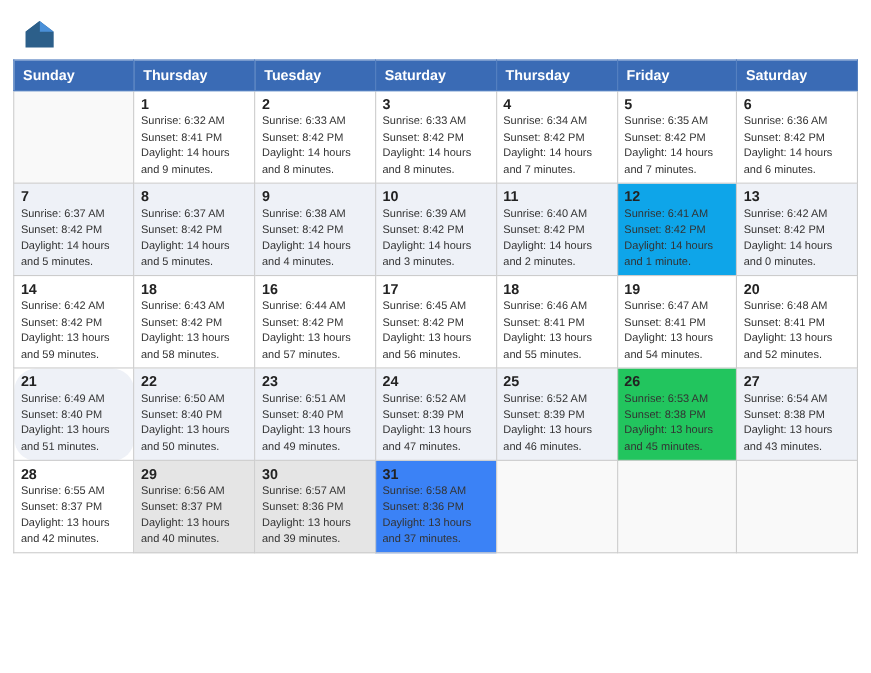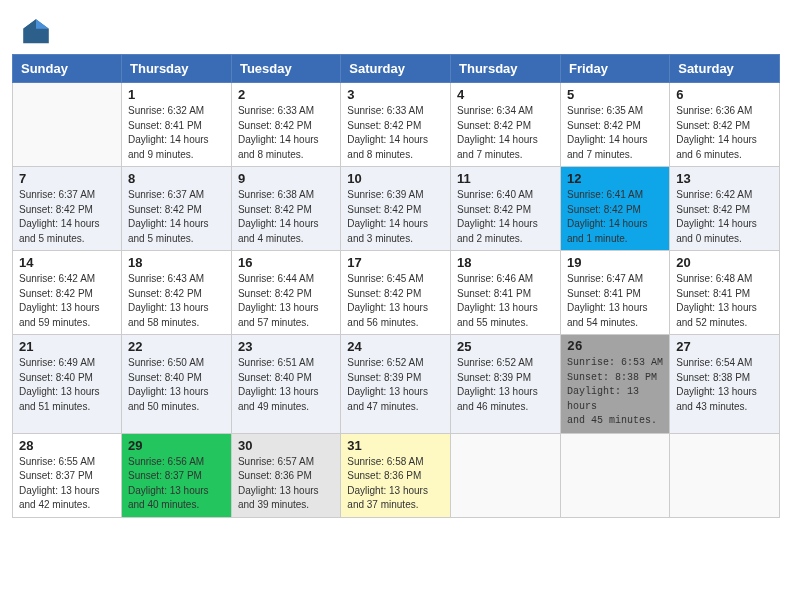--- a/index.html
+++ b/index.html
@@ -227,63 +227,63 @@
             <td style="background: rgb(255, 255, 255);">
               <span class="day-number">19</span>
               <div class="day-info">Sunrise: 6:47 AM<br>Sunset: 8:41 PM<br>Daylight: 13 hours<br>and 54 minutes.</div>
             </td>
             <td style="background: rgb(255, 255, 255);">
               <span class="day-number">20</span>
               <div class="day-info">Sunrise: 6:48 AM<br>Sunset: 8:41 PM<br>Daylight: 13 hours<br>and 52 minutes.</div>
             </td>
           </tr>
           <tr>
-            <td style="background: rgb(238, 241, 247);">
+            <td style="background: rgb(238, 241, 247); border-radius: 20px;">
               <span class="day-number">21</span>
               <div class="day-info">Sunrise: 6:49 AM<br>Sunset: 8:40 PM<br>Daylight: 13 hours<br>and 51 minutes.</div>
             </td>
             <td style="background: rgb(238, 241, 247);">
               <span class="day-number">22</span>
               <div class="day-info">Sunrise: 6:50 AM<br>Sunset: 8:40 PM<br>Daylight: 13 hours<br>and 50 minutes.</div>
             </td>
             <td style="background: rgb(238, 241, 247);">
               <span class="day-number">23</span>
               <div class="day-info">Sunrise: 6:51 AM<br>Sunset: 8:40 PM<br>Daylight: 13 hours<br>and 49 minutes.</div>
             </td>
             <td style="background: rgb(238, 241, 247);">
               <span class="day-number">24</span>
               <div class="day-info">Sunrise: 6:52 AM<br>Sunset: 8:39 PM<br>Daylight: 13 hours<br>and 47 minutes.</div>
             </td>
             <td style="background: rgb(238, 241, 247); margin-left: 30px;">
               <span class="day-number">25</span>
               <div class="day-info">Sunrise: 6:52 AM<br>Sunset: 8:39 PM<br>Daylight: 13 hours<br>and 46 minutes.</div>
             </td>
-            <td style="background: #a3a3a3; font-family: Liberation Mono, monospace;">
+            <td style="background: #22c55e;">
               <span class="day-number">26</span>
               <div class="day-info">Sunrise: 6:53 AM<br>Sunset: 8:38 PM<br>Daylight: 13 hours<br>and 45 minutes.</div>
             </td>
             <td style="background: rgb(238, 241, 247);">
               <span class="day-number">27</span>
               <div class="day-info">Sunrise: 6:54 AM<br>Sunset: 8:38 PM<br>Daylight: 13 hours<br>and 43 minutes.</div>
             </td>
           </tr>
           <tr>
             <td style="background: rgb(255, 255, 255);">
               <span class="day-number">28</span>
               <div class="day-info">Sunrise: 6:55 AM<br>Sunset: 8:37 PM<br>Daylight: 13 hours<br>and 42 minutes.</div>
             </td>
-            <td style="background: #22c55e;">
+            <td style="background: #e5e5e5;">
               <span class="day-number">29</span>
               <div class="day-info">Sunrise: 6:56 AM<br>Sunset: 8:37 PM<br>Daylight: 13 hours<br>and 40 minutes.</div>
             </td>
             <td style="background: #e5e5e5;">
               <span class="day-number">30</span>
               <div class="day-info">Sunrise: 6:57 AM<br>Sunset: 8:36 PM<br>Daylight: 13 hours<br>and 39 minutes.</div>
             </td>
-            <td style="background: #fef9c3;">
+            <td style="background: #3b82f6;">
               <span class="day-number">31</span>
               <div class="day-info">Sunrise: 6:58 AM<br>Sunset: 8:36 PM<br>Daylight: 13 hours<br>and 37 minutes.</div>
             </td>
             <td class="empty-cell" style="background: rgb(250, 250, 250);"></td>
             <td class="empty-cell" style="background: rgb(250, 250, 250);"></td>
             <td class="empty-cell" style="background: rgb(250, 250, 250);"></td>
           </tr>
         </tbody>
     </table>
   </div>

